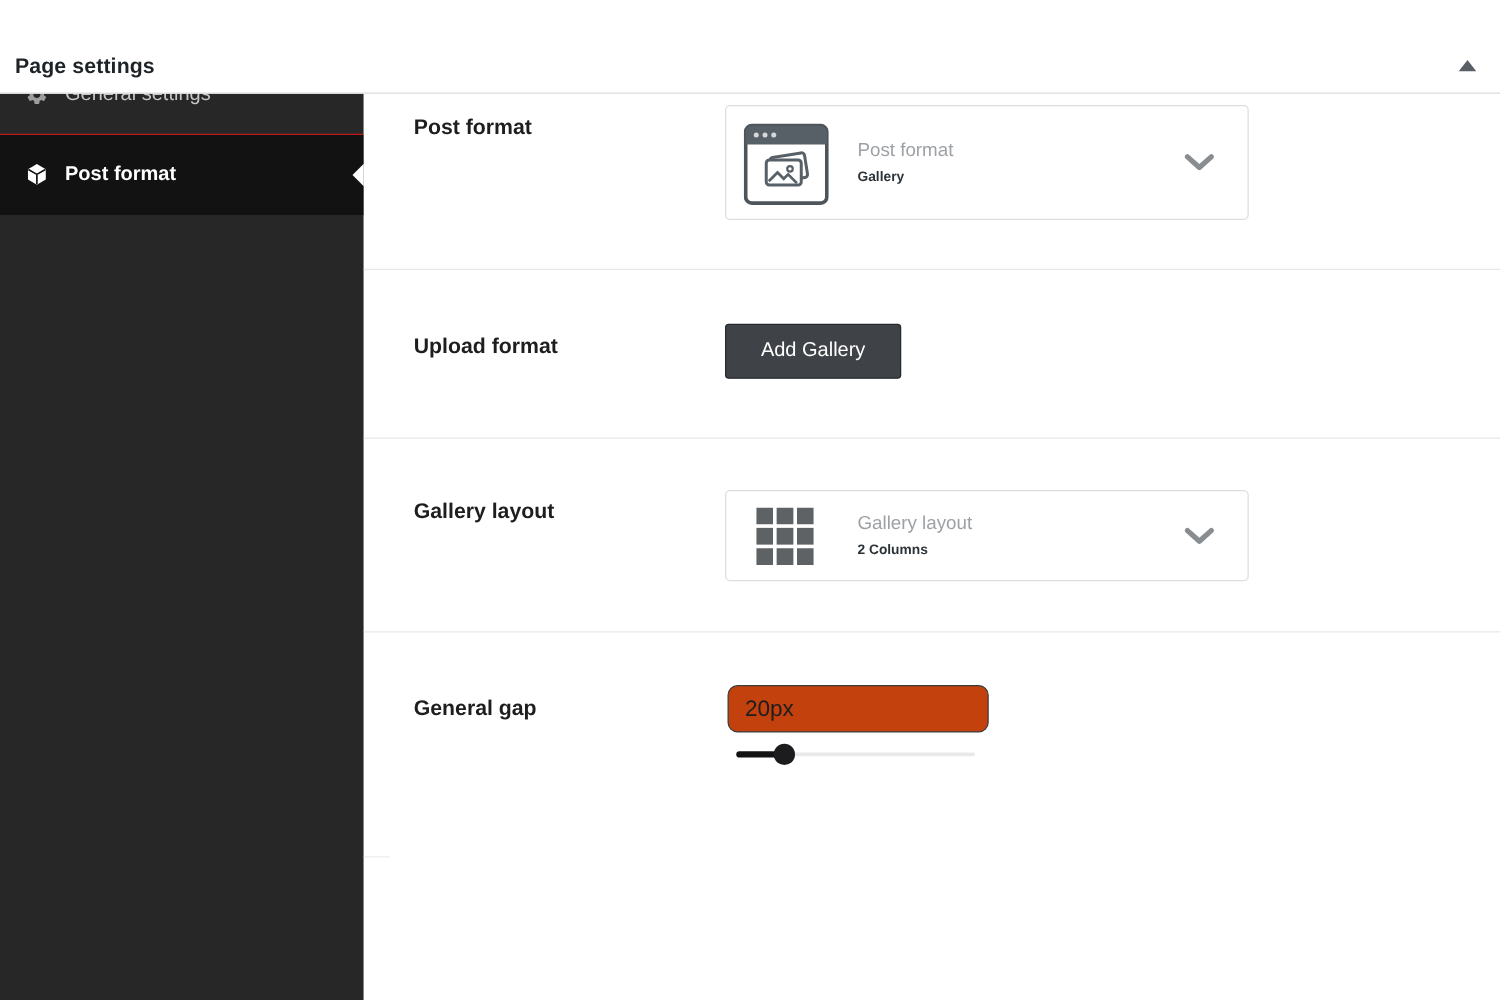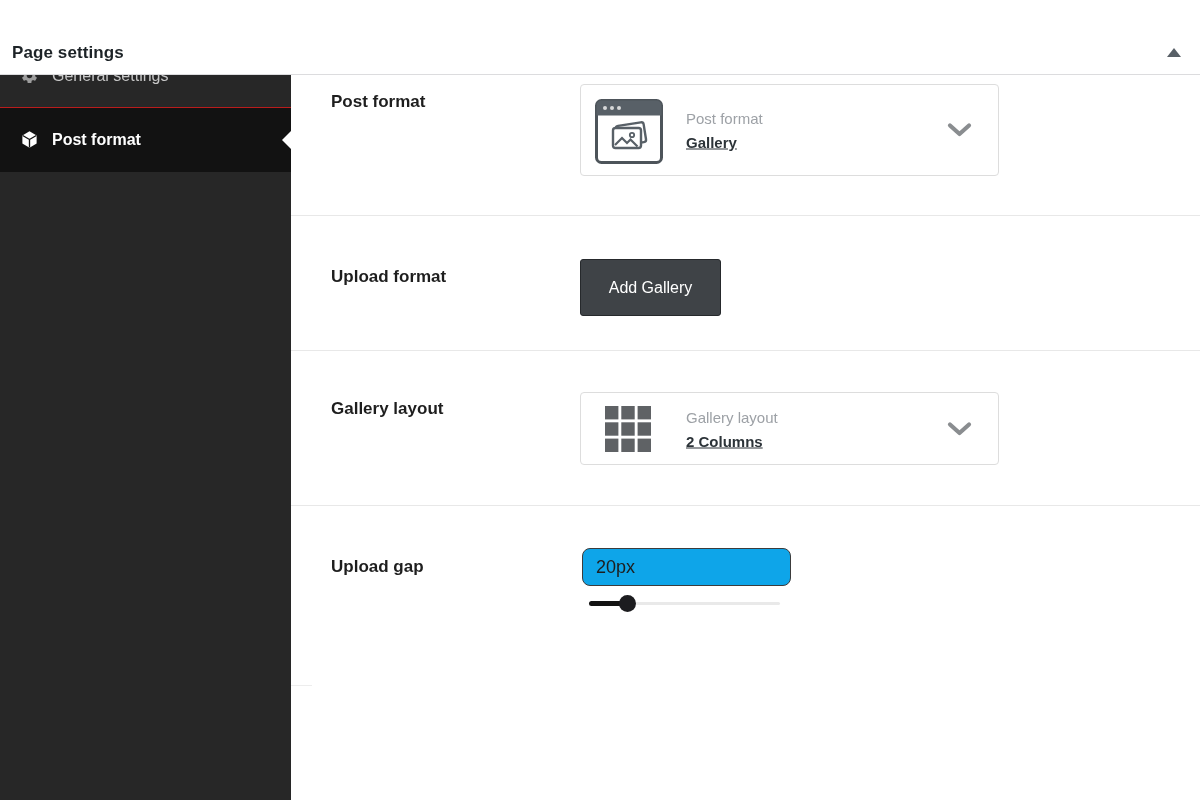--- a/index.html
+++ b/index.html
@@ -78,35 +78,35 @@
     border:1px solid #dddddd; border-radius:4px; background:#fff;
     cursor:pointer;
   }
   .r1 .select-box { top:40px; height:92px; }
   .r3 .select-box { top:41px; height:73px; }
   .select-icon { position:absolute; display:block; }
   .r1 .select-icon { left:14px; top:7px; }
   .r3 .select-icon { left:24px; top:13px; }
   .select-texts { position:absolute; left:105px; top:50%; transform:translateY(-50%); }
   .select-placeholder { font-size:15px; color:#9da1a6; line-height:1; margin-bottom:9px; }
-  .select-value { font-size:15px; font-weight:700; color:#2c3338; line-height:1;text-decoration:underline; }
+  .select-value { font-size:11px; font-weight:700; color:#2c3338; line-height:1; }
   .chevron { position:absolute; right:25px; top:50%; transform:translateY(-50%); }
 
   
   .btn-dark {
-    position:absolute; left:289px; top:43px; width:141px; height:57px;
+    position:absolute; left:289px; top:43px; width:141px; height:44px;
     background:#3f4347; border:1px solid #26292c; border-radius:3px;
     color:#fff; font-size:16px; font-family:inherit;
     display:flex; align-items:center; justify-content:center; cursor:pointer;
   }
 
   
   .gap-input {
     position:absolute; left:291px; top:42px; width:209px; height:38px;
-    border:1.5px solid #3c3c3c; border-radius:8px; background:#0ea5e9;
+    border:1.5px solid #3c3c3c; border-radius:8px; background:#c2410c;
     font-size:18px; color:#1e1e1e; padding:0 0 0 13px; font-family:inherit;
     outline:none;
   }
   .slider {
     position:absolute; left:298px; top:89px; width:191px; height:17px; cursor:pointer;
   }
   .slider-track {
     position:absolute; left:0; top:7px; width:100%; height:3px;
     background:#e9e9e9; border-radius:2px;
   }
@@ -209,21 +209,21 @@
         <div class="select-placeholder">Gallery layout</div>
         <div class="select-value">2 Columns</div>
       </div>
       <svg class="chevron" width="27" height="17" viewBox="0 0 27 17">
         <path d="M4 4 L13.5 12.5 L23 4" fill="none" stroke="#8a8d90" stroke-width="4.2" stroke-linecap="round" stroke-linejoin="round"></path>
       </svg>
     </div>
   </div>
 
   <div class="row r4">
-    <div class="row-label">Upload gap</div>
+    <div class="row-label">General gap</div>
     <input class="gap-input" type="text" value="20px" style="">
     <div class="slider">
       <div class="slider-track"></div>
       <div class="slider-fill" id="slider-fill" style="width: 38.2px;"></div>
       <div class="slider-handle" id="slider-handle" style="left: 29.7px;"></div>
     </div>
     <div class="mini-sep"></div>
   </div>
 
 </div>

